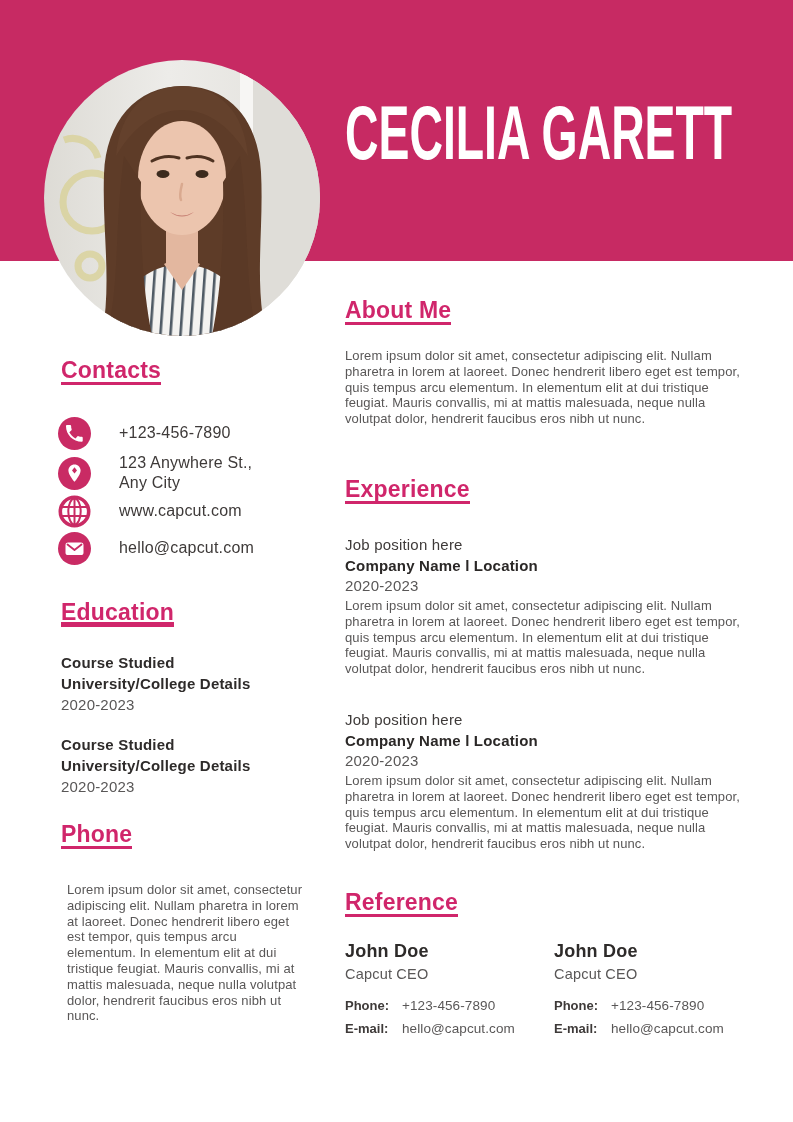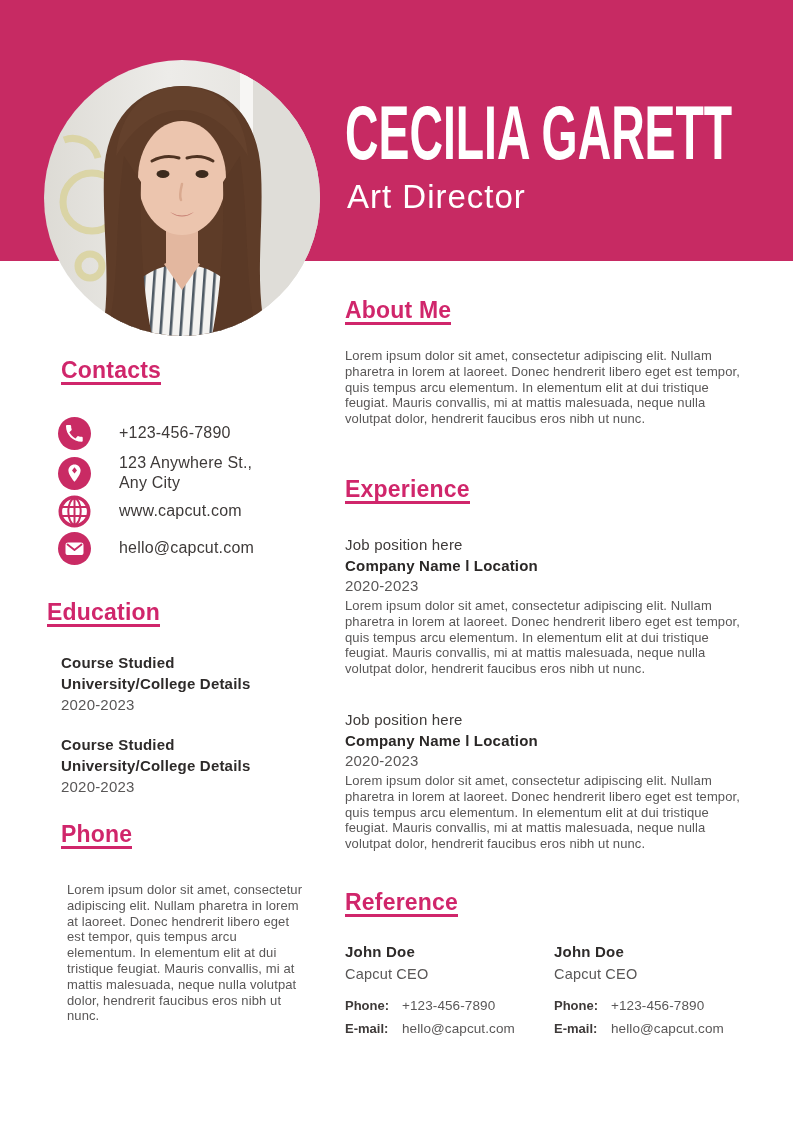--- a/index.html
+++ b/index.html
@@ -44,34 +44,33 @@
   }
   .skills-body{position:absolute;left:67px;top:882px;width:241px;}
   
   .about-body{position:absolute;left:345px;top:348px;width:399px;}
   .job-block{position:absolute;left:345px;width:399px;}
   .job-pos{font-size:15px;color:#3E3A39;line-height:20px;letter-spacing:0.2px;}
   .job-company{font-size:15px;font-weight:bold;color:#2B2827;line-height:21px;letter-spacing:0.2px;}
   .job-years{font-size:15px;color:#595757;line-height:20px;letter-spacing:0.2px;}
   .job-body{margin-top:2px;}
   .ref-block{position:absolute;width:210px;top:941px;}
-  .ref-name{font-size:15px;font-weight:bold;color:#2E2B2A;line-height:21px;letter-spacing:0.2px;}
+  .ref-name{font-size:18px;font-weight:bold;color:#2E2B2A;line-height:21px;letter-spacing:0.2px;}
   .ref-role{font-size:14.5px;color:#595757;line-height:19px;margin-top:3px;letter-spacing:0.2px;}
   .ref-rows{margin-top:14px;display:grid;grid-template-columns:57px auto;row-gap:8px;}
   .ref-label{font-size:13px;font-weight:bold;color:#3E3A39;line-height:15px;}
   .ref-value{font-size:13.5px;color:#595757;line-height:15px;letter-spacing:0.1px;}
 </style>
 </head>
 <body>
 
 <div class="page">
 
   <div class="band"></div>
   <div class="big-name">CECILIA GARETT</div>
-  <div class="job-title">Art Director</div>
 
   <div class="photo-wrap">
     <svg width="276" height="276" viewBox="0 0 276 276">
       <defs>
         <pattern id="stripes" width="10" height="12" patternUnits="userSpaceOnUse" patternTransform="rotate(4)">
           <rect width="10" height="12" fill="#F3F2F0"></rect>
           <rect x="4" width="2.6" height="12" fill="#4E5964"></rect>
         </pattern>
         <linearGradient id="bgGrad" x1="0" y1="0" x2="1" y2="0">
           <stop offset="0" stop-color="#DDDBD5"></stop>
@@ -146,21 +145,21 @@
 
   <div class="contact-row" style="left:58px;top:531px;">
     <svg class="cicon" viewBox="0 0 33 33">
       <circle cx="16.5" cy="16.5" r="16.5" fill="#C92B64"></circle>
       <rect x="7.5" y="10.5" width="18" height="12.5" rx="2.6" fill="#ffffff"></rect>
       <path d="M9.5 12.5 L16.5 18 L23.5 12.5" stroke="#C92B64" stroke-width="1.8" fill="none" stroke-linecap="round" stroke-linejoin="round"></path>
     </svg>
     <div class="contact-text">hello@capcut.com</div>
   </div>
 
-  <div class="sec-head" style="left:47px;top:600px;">Education</div>
+  <div class="sec-head" style="left:61px;top:600px;text-decoration:underline;">Education</div>
 
   <div class="edu-entry" style="top:652px;">
     <div class="edu-line">Course Studied</div>
     <div class="edu-line">University/College Details</div>
     <div class="edu-years">2020-2023</div>
   </div>
 
   <div class="edu-entry" style="top:734px;">
     <div class="edu-line">Course Studied</div>
     <div class="edu-line">University/College Details</div>

